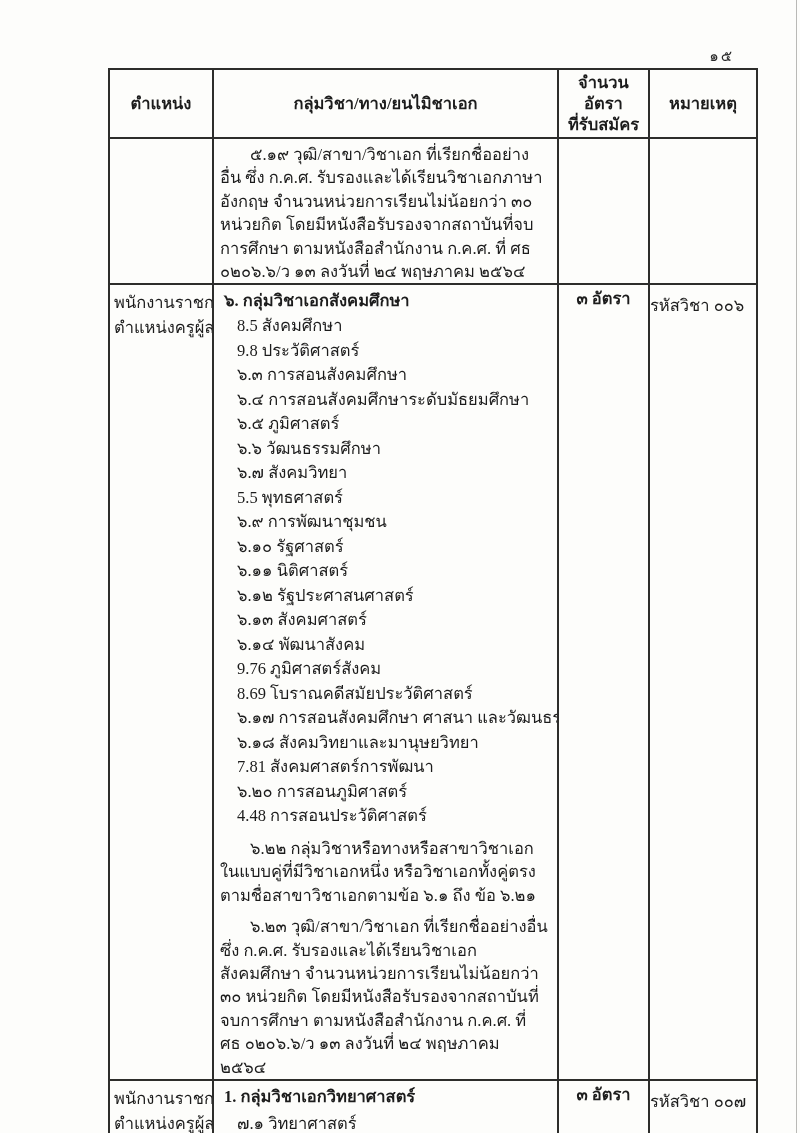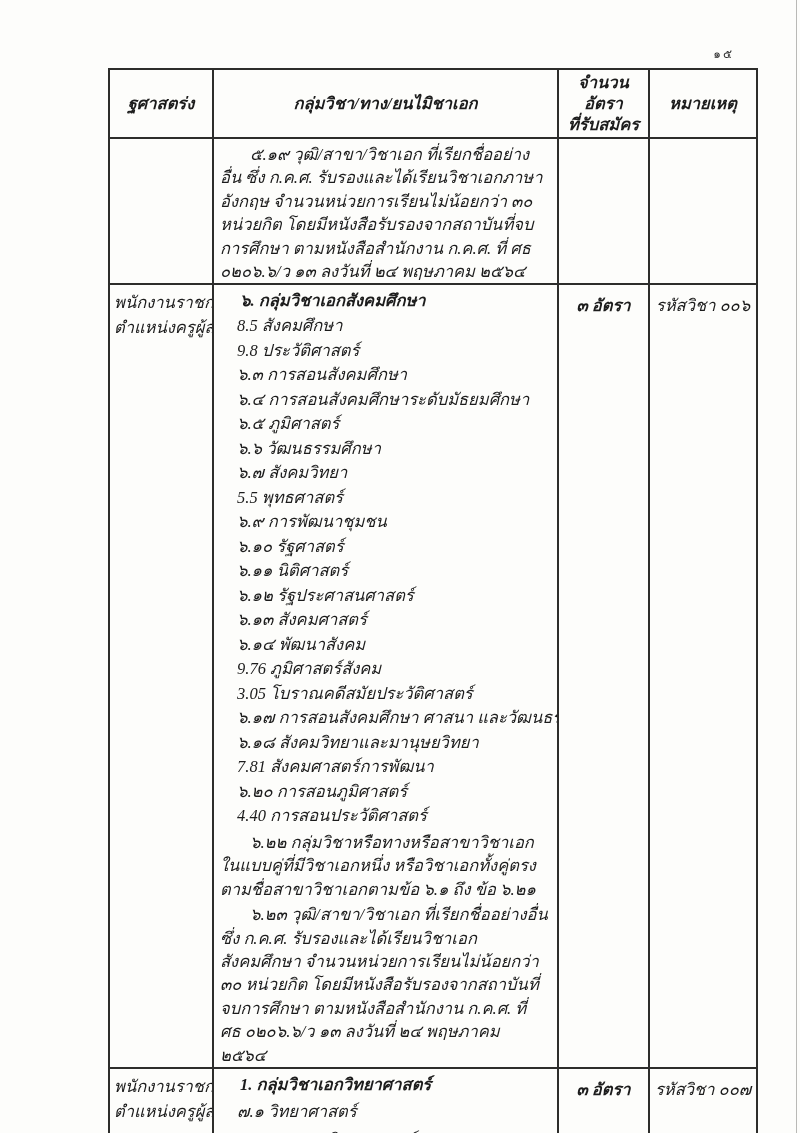--- a/index.html
+++ b/index.html
@@ -7,42 +7,41 @@
     width: 800px; height: 1133px;
     background: #fdfdfb;
     font-family: "Liberation Serif", "DejaVu Serif", serif;
     color: #1c1c1c;
     overflow: hidden;
   }
   .page { position: relative; width: 800px; height: 1133px; }
 
   .page-number {
     position: absolute; top: 44px; right: 66px;
-    font-size: 12px; letter-spacing: 2px; color: #2a2a2a;
+    font-size: 15px; letter-spacing: 2px; color: #2a2a2a;
   }
   .scan-edge {
     position: absolute; top: 0; left: 796px;
     width: 1px; height: 1133px; background: #b9b9b6;
   }
 
   table.doc-table {
     position: absolute; left: 108px; top: 68px;
     width: 648px; border-collapse: collapse; table-layout: fixed;
   }
   col.c1 { width: 104px; }
   col.c2 { width: 345px; }
   col.c3 { width: 91px; }
   col.c4 { width: 108px; }
 
   th, td {
     border: 2px solid #2d2d2b;
     vertical-align: top;
     font-size: 16.5px;
     overflow: hidden;
-    font-style: italic;
   }
   th {
     height: 55px;
     vertical-align: middle;
     text-align: center;
     font-weight: bold;
     line-height: 21px;
     padding: 2px;
   }
   th .block { display: block; }
@@ -53,46 +52,43 @@
 
   td.pos-cell {
     padding: 5px 2px 0 4px;
     line-height: 25px;
     white-space: nowrap;
   }
   td.subj-cell { padding: 3px 8px 0 6px; }
   td.count-cell {
     text-align: center;
     font-weight: bold;
-    padding-top: 7px;
   }
   td.note-cell {
-    text-align: center;
     padding-top: 7px;
     margin-top: 48px;
   }
 
   .subject-heading {
     font-weight: bold;
     line-height: 26px;
     padding-left: 4px;
     white-space: nowrap;
-    margin-left: 16px;
   }
   .subject-item {
     line-height: 24.5px;
     padding-left: 17px;
     white-space: nowrap;
   }
   .row3 .subject-item { line-height: 27.5px; }
 
   .para {
     line-height: 23.4px;
     text-indent: 30px;
-    margin-top: 2px;
+    margin-top: 8px;
     overflow-wrap: break-word;
   }
   tr.row1 .para { margin-top: 1px; }
 </style>
 </head>
 <body>
 
 <div class="page">
 
   <div class="page-number">๑๕</div>
@@ -101,21 +97,21 @@
   <table class="doc-table">
     <colgroup>
       <col class="c1">
         <col class="c2">
         <col class="c3">
         <col class="c4">
     </colgroup>
     <thead>
       <tr>
         <th>
-          <span>ฐศาสตร่ง</span>
+          <span>ตำแหน่ง</span>
         </th>
         <th>
           <span>กลุ่มวิชา/ทาง/ยนไมิชาเอก</span>
         </th>
         <th>
           <span class="block">จำนวนอัตรา</span>
           <span class="block">ที่รับสมัคร</span>
         </th>
         <th>
           <span>หมายเหตุ</span>
@@ -148,26 +144,26 @@
           <div class="subject-item">๖.๖ วัฒนธรรมศึกษา</div>
           <div class="subject-item">๖.๗ สังคมวิทยา</div>
           <div class="subject-item">5.5 พุทธศาสตร์</div>
           <div class="subject-item">๖.๙ การพัฒนาชุมชน</div>
           <div class="subject-item">๖.๑๐ รัฐศาสตร์</div>
           <div class="subject-item">๖.๑๑ นิติศาสตร์</div>
           <div class="subject-item">๖.๑๒ รัฐประศาสนศาสตร์</div>
           <div class="subject-item">๖.๑๓ สังคมศาสตร์</div>
           <div class="subject-item">๖.๑๔ พัฒนาสังคม</div>
           <div class="subject-item">9.76 ภูมิศาสตร์สังคม</div>
-          <div class="subject-item">3.05 โบราณคดีสมัยประวัติศาสตร์</div>
+          <div class="subject-item">8.69 โบราณคดีสมัยประวัติศาสตร์</div>
           <div class="subject-item">๖.๑๗ การสอนสังคมศึกษา ศาสนา และวัฒนธรรม</div>
           <div class="subject-item">๖.๑๘ สังคมวิทยาและมานุษยวิทยา</div>
           <div class="subject-item">7.81 สังคมศาสตร์การพัฒนา</div>
           <div class="subject-item">๖.๒๐ การสอนภูมิศาสตร์</div>
-          <div class="subject-item">4.40 การสอนประวัติศาสตร์</div>
+          <div class="subject-item">4.48 การสอนประวัติศาสตร์</div>
           <p class="para">๖.๒๒ กลุ่มวิชาหรือทางหรือสาขาวิชาเอกในแบบคู่ที่มีวิชาเอกหนึ่ง หรือวิชาเอกทั้งคู่ตรงตามชื่อสาขาวิชาเอกตามข้อ ๖.๑ ถึง ข้อ ๖.๒๑</p>
           <p class="para">๖.๒๓ วุฒิ/สาขา/วิชาเอก ที่เรียกชื่ออย่างอื่น ซึ่ง ก.ค.ศ. รับรองและได้เรียนวิชาเอกสังคมศึกษา จำนวนหน่วยการเรียนไม่น้อยกว่า ๓๐ หน่วยกิต โดยมีหนังสือรับรองจากสถาบันที่จบการศึกษา ตามหนังสือสำนักงาน ก.ค.ศ. ที่ ศธ ๐๒๐๖.๖/ว ๑๓ ลงวันที่ ๒๔ พฤษภาคม ๒๕๖๔</p>
         </td>
         <td class="count-cell">
           <span>๓ อัตรา</span>
         </td>
         <td class="note-cell">
           <span>รหัสวิชา ๐๐๖</span>
         </td>
       </tr>

